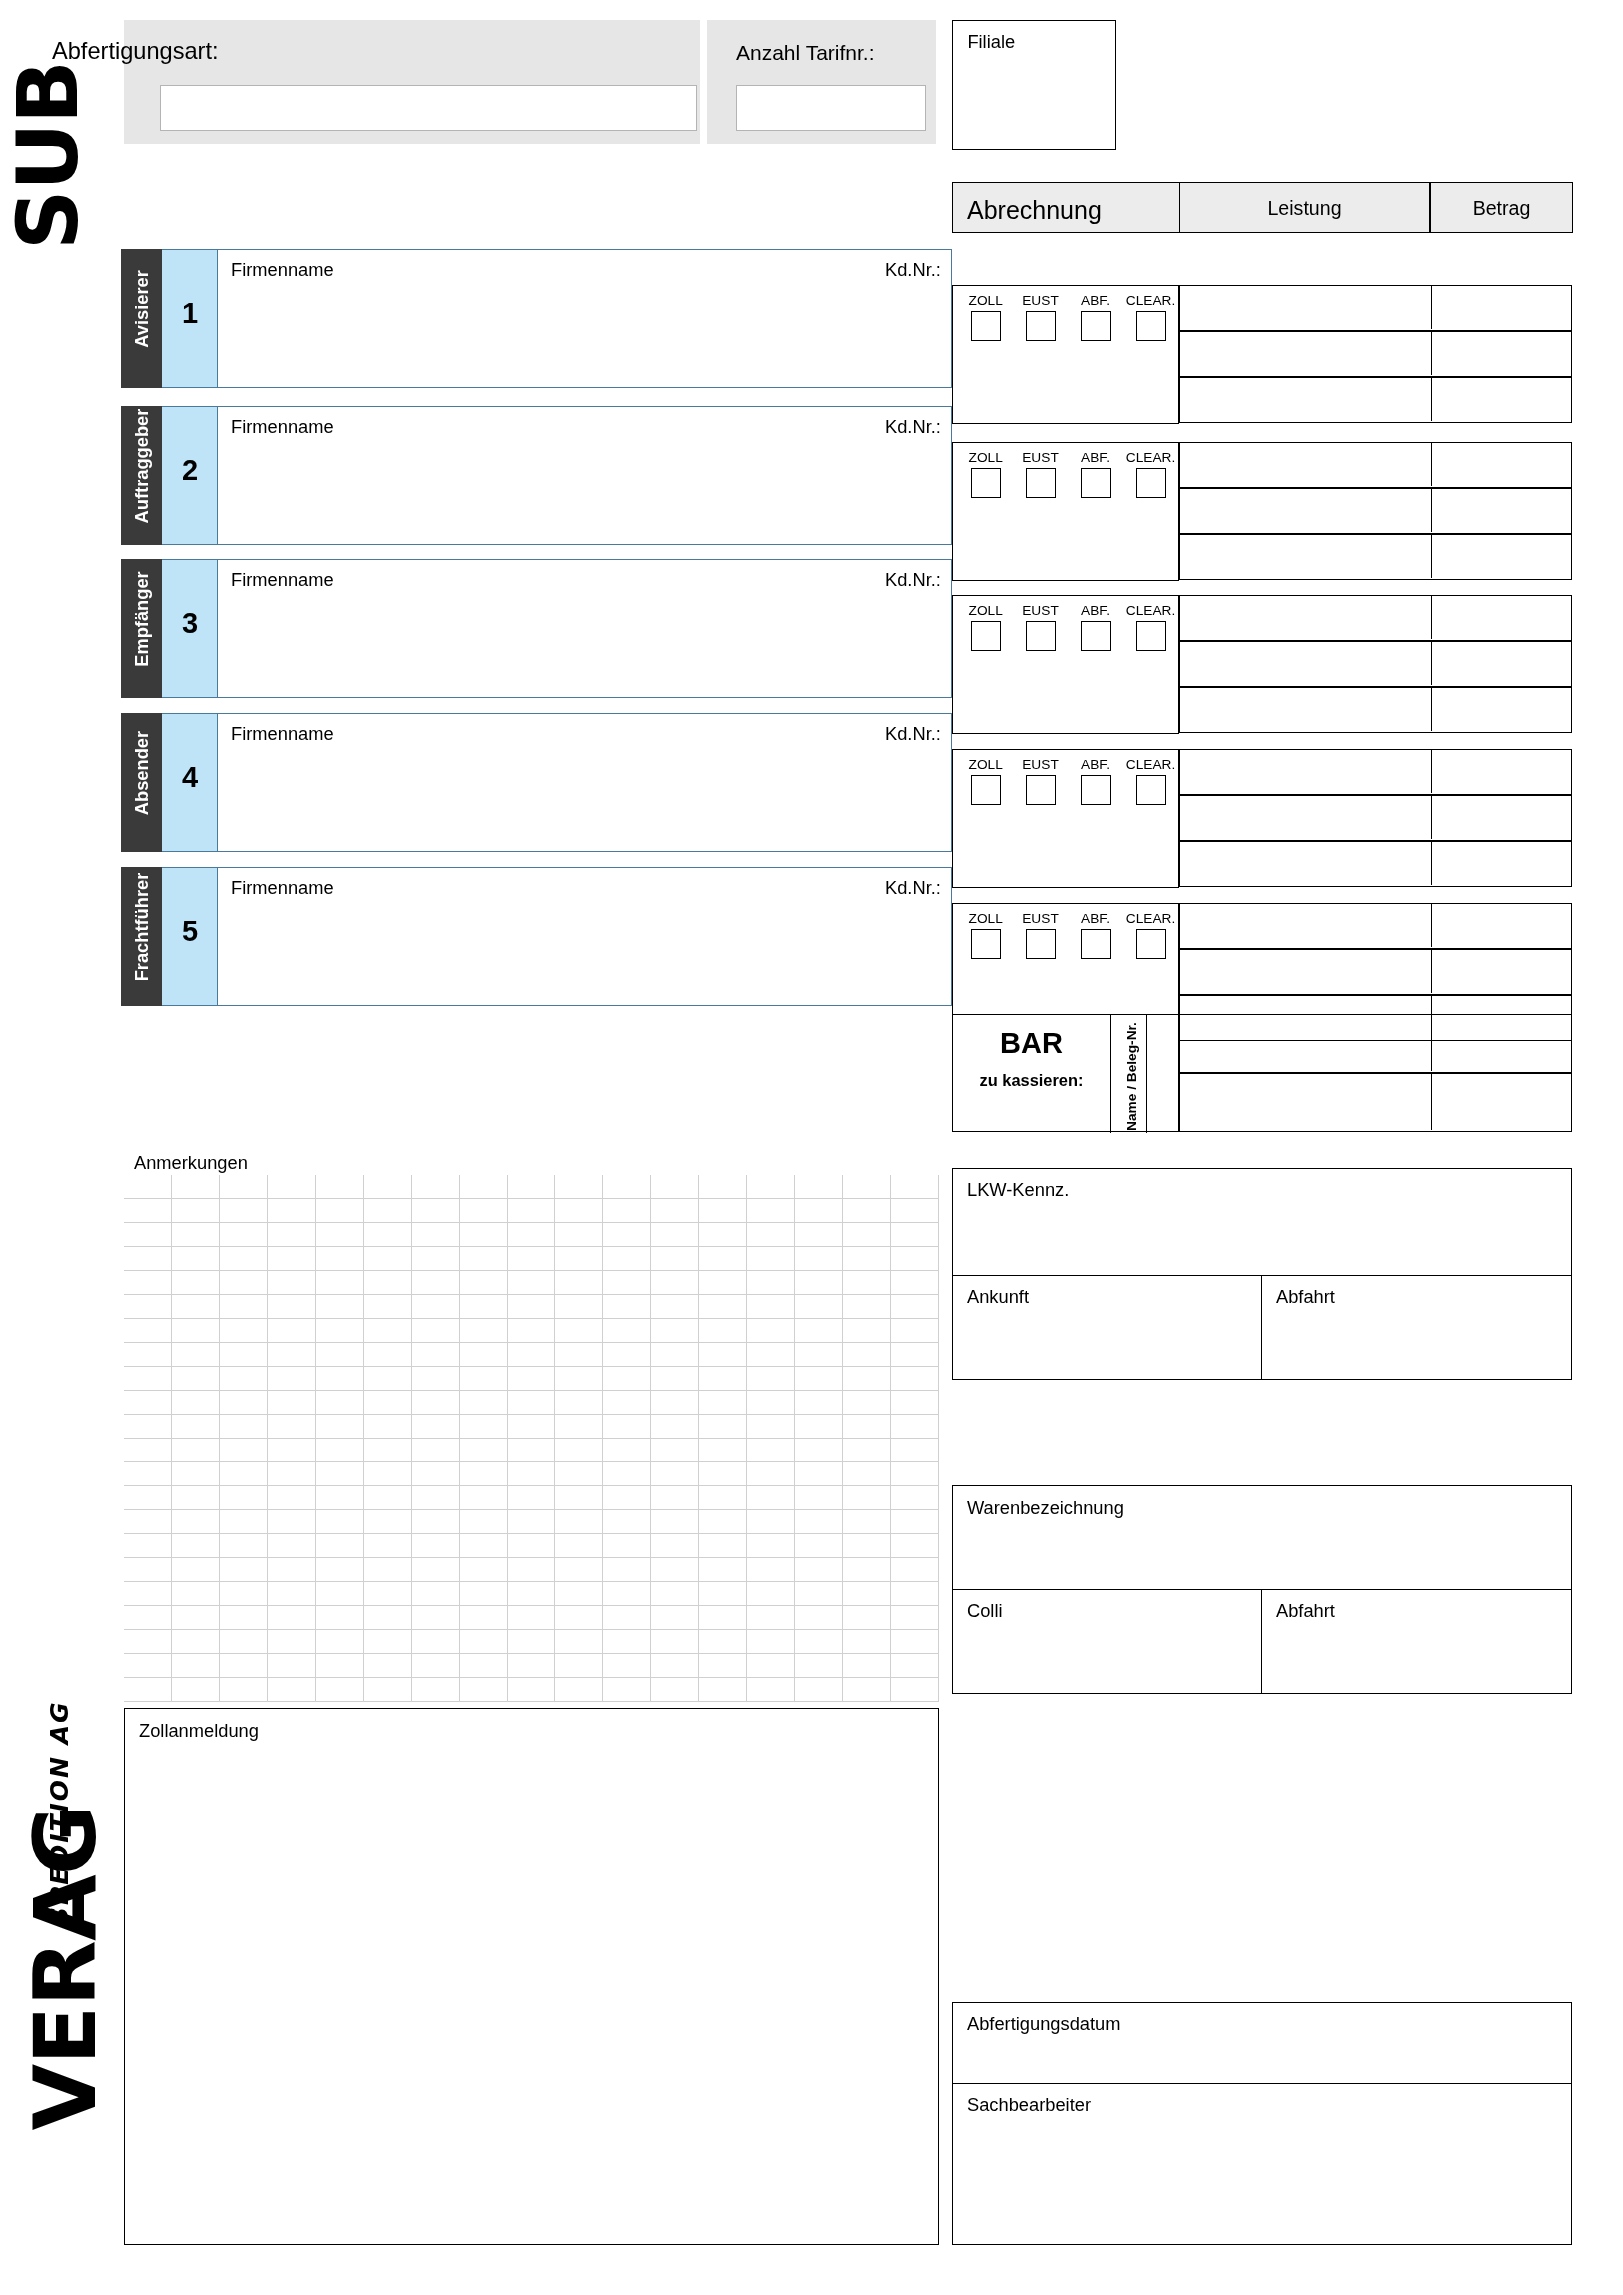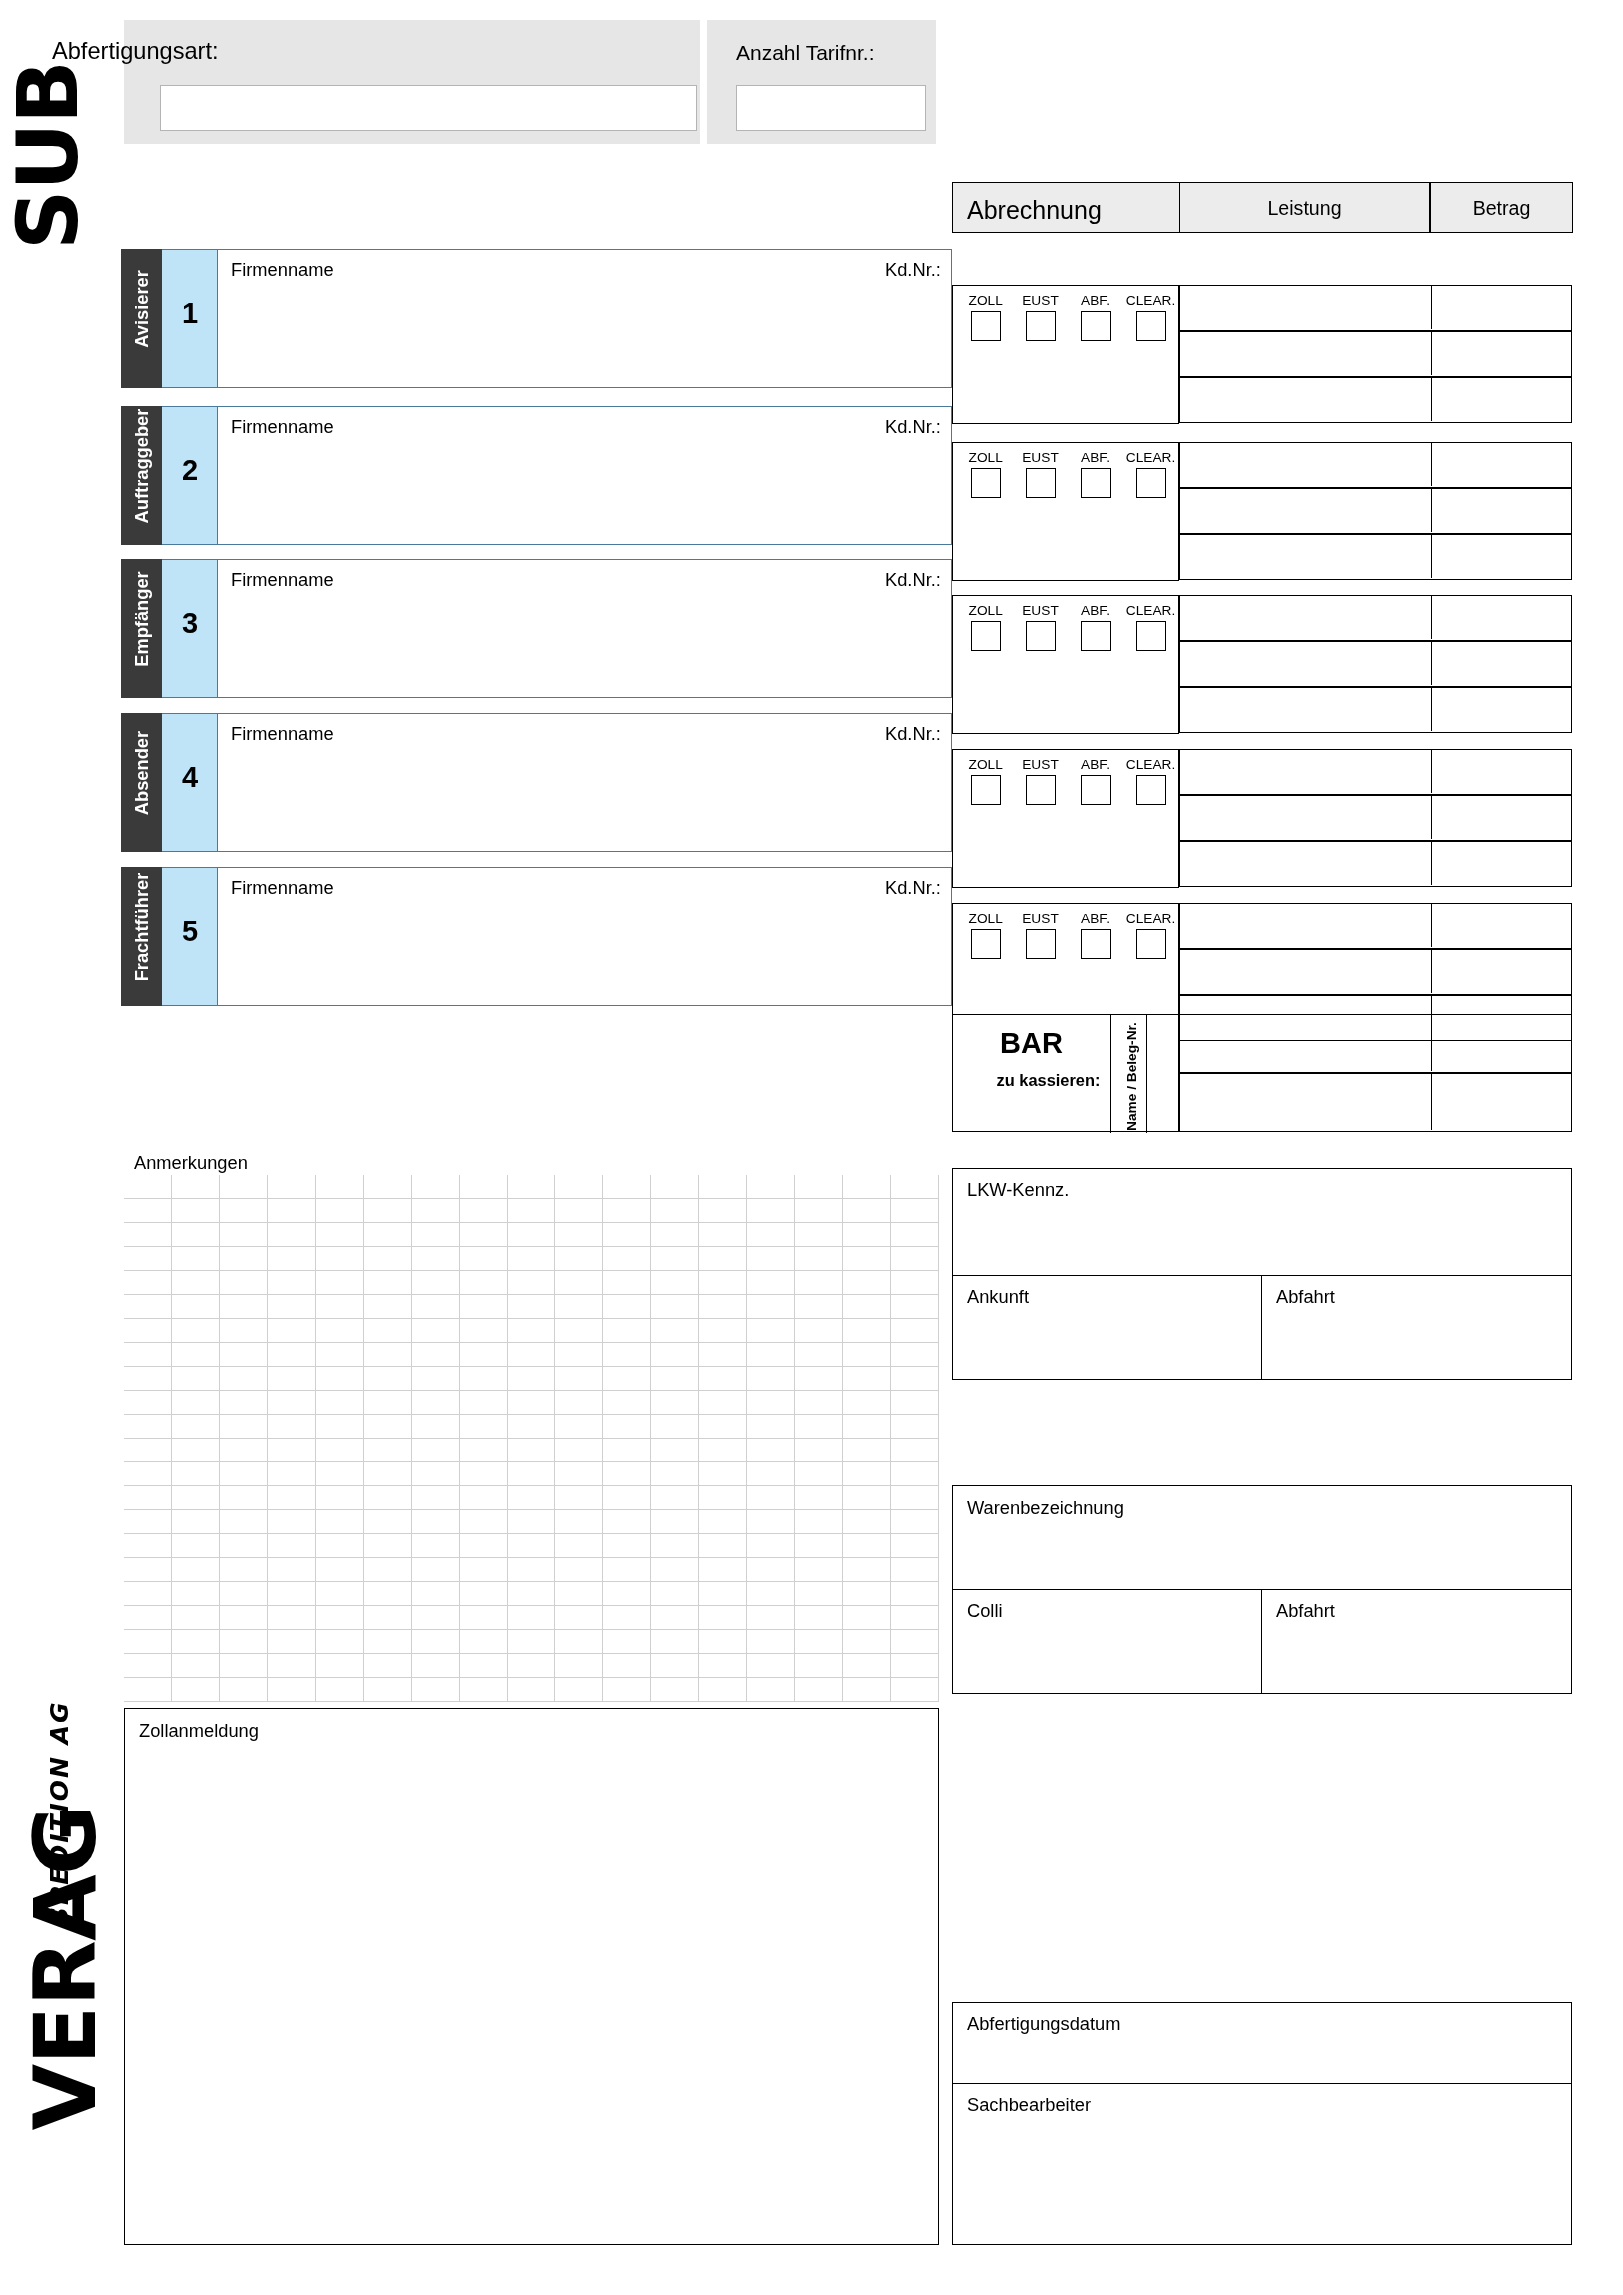--- a/index.html
+++ b/index.html
@@ -189,21 +189,21 @@
   #bar-block { position: absolute; left: 952px; top: 1014px; width: 620px; height: 142px; border-radius: 17px; }
   #bar-left {
     position: absolute; left: 0; top: 0; width: 227px; height: 118px;
     border: 1.3px solid #000; box-sizing: border-box; background: #fff;
   }
   #bar-text {
     position: absolute; left: 0; top: 11.8px; width: 157px; text-align: center;
     font-size: 29px; font-weight: bold;
   }
   #bar-zu-kassieren {
-    position: absolute; left: 17px; top: 56px; width: 157px; text-align: center;
+    position: absolute; left: 0; top: 56px; width: 157px; text-align: center;
     font-size: 16.4px; font-weight: bold;
   }
   #bar-divider {
     position: absolute; left: 157px; top: 0; width: 1.3px; height: 118px; background: #000;
   }
   #bar-name-beleg {
     position: absolute; left: 119px; top: 54px; width: 118px;
     transform: rotate(-90deg); text-align: center;
     font-size: 13.7px; font-weight: bold;
   }
@@ -272,20 +272,23 @@
   </div>
 
   <div class="box" id="abfertigungsart-box"></div>
   <div id="abfertigungsart-label">Abfertigungsart:</div>
   <div id="abfertigungsart-input"></div>
 
   <div class="box" id="anzahl-tarifnr-box"></div>
   <div id="anzahl-tarifnr-label">Anzahl Tarifnr.:</div>
   <div id="anzahl-tarifnr-input"></div>
 
+  <div class="box" id="filiale-box">
+    <div class="label-in-box" style="left:14.4px; top:10.5px;">Filiale</div>
+  </div>
 
   <div class="box" id="abrechnung-header"></div>
   <div id="abrechnung-title">Abrechnung</div>
   <div class="box" id="leistung-cell">
     <div class="hdr-txt">Leistung</div>
   </div>
   <div class="box" id="betrag-cell">
     <div class="hdr-txt">Betrag</div>
   </div>
 

